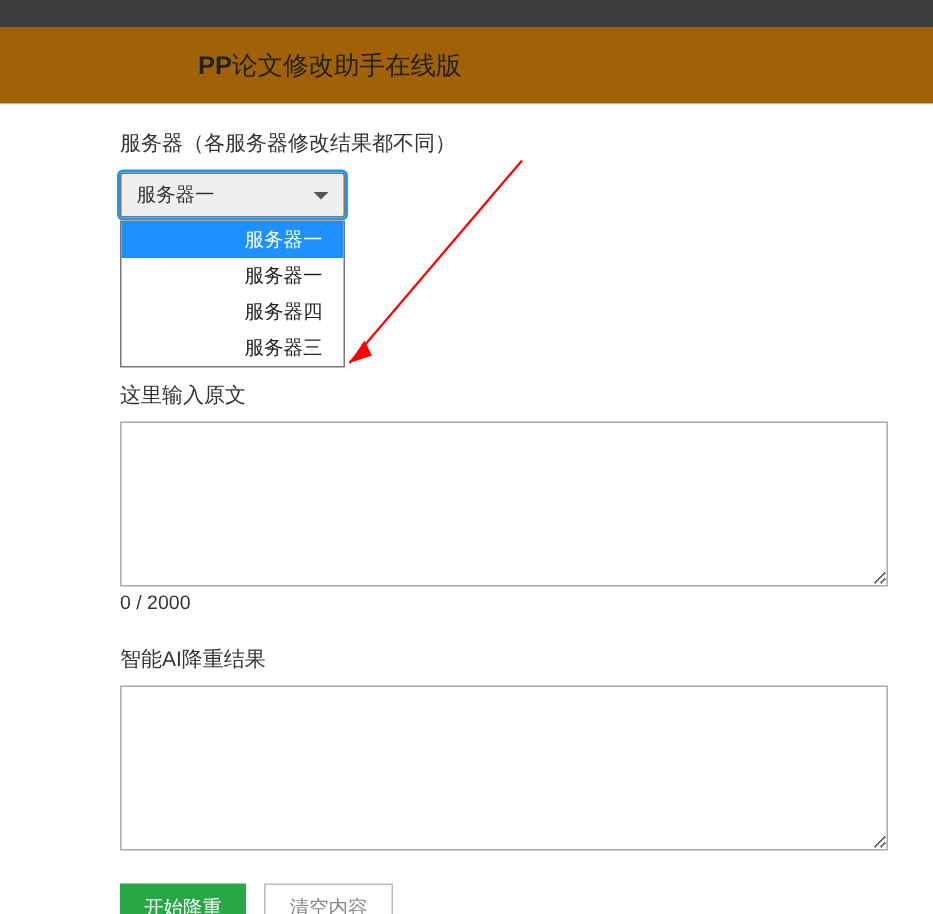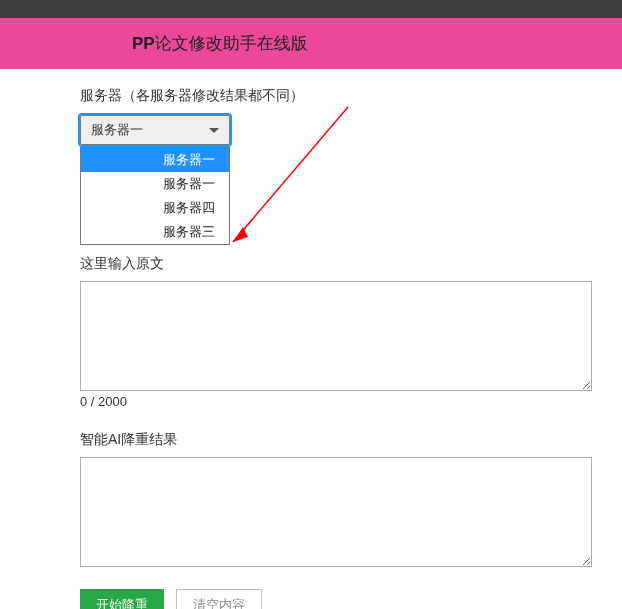--- a/index.html
+++ b/index.html
@@ -8,21 +8,21 @@
       font-size: 14px;
       color: #333;
       background: #fff;
       width: 622px;
     }
     .top-bar {
       height: 18px;
       background: #3d3d3d;
     }
     .title-bar {
-      background: #ec4899;
+      background: #a16207;
       padding: 14px 0 14px 132px;
     }
     .title {
       font-size: 17px;
       font-weight: bold;
       color: #222;
     }
     .title .light {
       font-weight: normal;
     }

